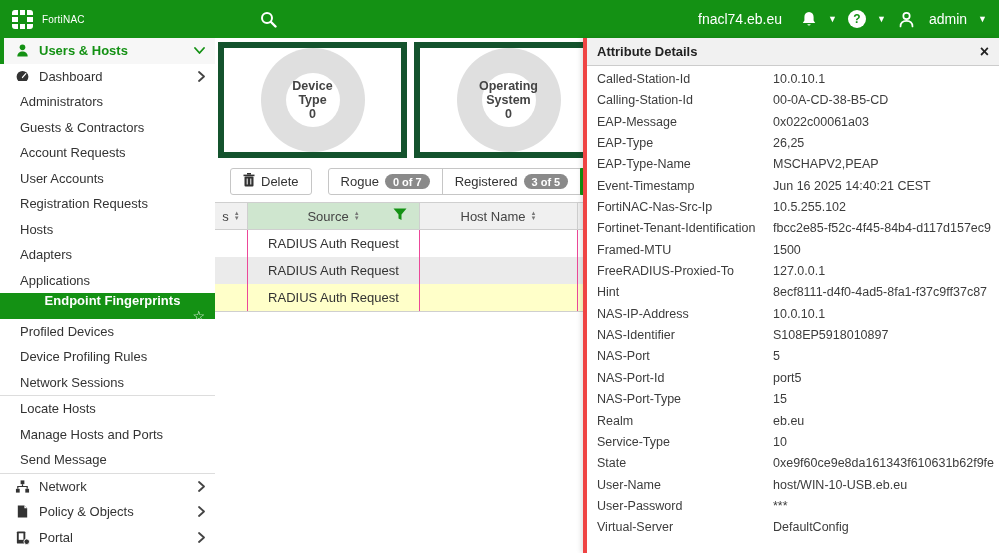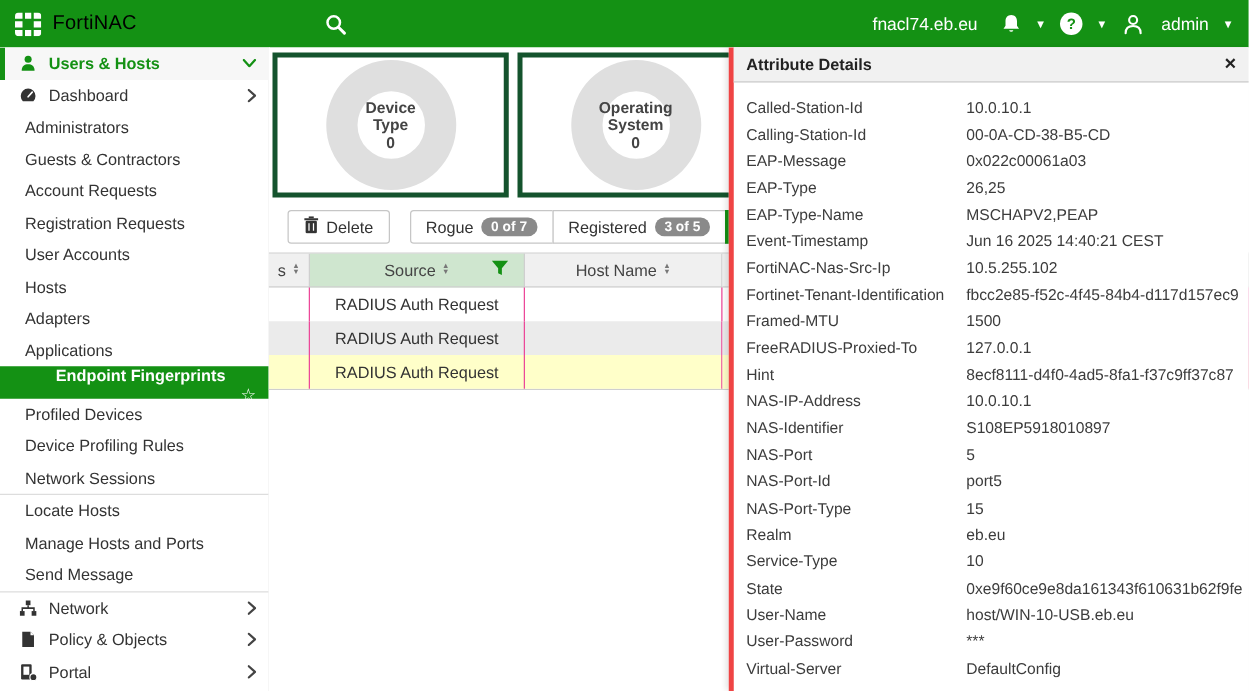--- a/index.html
+++ b/index.html
@@ -15,21 +15,21 @@
     --hdr-bg:#f0f0f0;
     --hdr-green:#cfe6cf;
     --border:#cfcfcf;
   }
   
   .topbar{position:absolute;top:0;left:0;right:0;height:38px;background:var(--green);display:flex;align-items:center;}
   .brand{display:flex;align-items:center;gap:9px;padding-left:12px;}
   .logo-grid{width:21px;height:19px;display:grid;grid-template-columns:repeat(3,1fr);grid-template-rows:repeat(3,1fr);gap:2px;border-radius:3px;overflow:hidden;}
   .logo-grid i{background:#fff;display:block;}
   .logo-grid i.hole{background:transparent;}
-  .app-name{color:#000000;font-size:16px;letter-spacing:.2px;}
+  .app-name{color:#ffffff;font-size:10px;letter-spacing:.2px;}
   .topbar-center{position:absolute;left:222px;top:0;height:38px;display:flex;align-items:center;gap:21px;}
   .burger{width:17px;height:12px;display:flex;flex-direction:column;justify-content:space-between;cursor:pointer;}
   .burger i{height:2.4px;background:#fff;border-radius:1px;display:block;}
   .topbar-right{position:absolute;right:10px;top:0;height:38px;display:flex;align-items:center;gap:9px;color:#fff;}
   .hostname{font-size:14px;margin-right:10px;}
   .caret{font-size:9px;color:#fff;margin:0 2px;}
   .help-circle{width:18px;height:18px;border-radius:50%;background:#fff;color:var(--green);font-weight:bold;font-size:12px;display:flex;align-items:center;justify-content:center;}
   .admin-label{font-size:14px;margin-left:4px;}
   .icon-btn{display:flex;align-items:center;cursor:pointer;}
   
@@ -39,21 +39,21 @@
   .side-item .chev{margin-left:auto;display:flex;align-items:center;color:#444;}
   .side-item.expanded{color:var(--green);font-weight:bold;background:#f7f7f7;border-left:4px solid var(--green);padding-left:10px;}
   .side-item.expanded .sicon,.side-item.expanded .chev{color:var(--green);}
   .side-sub{padding-left:20px;}
   .side-sub.selected{background:var(--green);color:#fff;font-weight:bold;flex-direction:column;}
   .side-sub .star{margin-left:auto;font-size:14px;color:#fff;}
   .side-sep{border-top:1px solid #ddd;margin:0;}
   
   .main{position:absolute;top:38px;left:215px;right:0;bottom:0;background:#fff;overflow:hidden;}
   .cards{position:absolute;top:4px;left:3px;display:flex;gap:7px;}
-  .card{width:189px;height:116px;border:4px solid #14532d;background:#fff;position:relative;box-sizing:border-box;}
+  .card{width:189px;height:116px;border:6px solid #14532d;background:#fff;position:relative;box-sizing:border-box;}
   .donut{position:absolute;left:50%;top:50%;transform:translate(-50%,-50%);width:104px;height:104px;border-radius:50%;background:#dfdfdf;}
   .donut .hole2{position:absolute;left:50%;top:50%;transform:translate(-50%,-50%);width:54px;height:54px;border-radius:50%;background:#fff;}
   .donut-text{position:absolute;inset:0;display:flex;flex-direction:column;align-items:center;justify-content:center;font-size:12.5px;font-weight:bold;color:#444;line-height:14px;text-align:center;}
   
   .toolbar{position:absolute;top:130px;left:15px;display:flex;align-items:center;}
   .btn{height:27px;display:flex;align-items:center;gap:6px;padding:0 12px;border:1px solid #c6c6c6;background:#fff;border-radius:3px;font-size:13px;color:#333;cursor:pointer;box-sizing:border-box;}
   .seg{display:flex;margin-left:16px;}
   .seg .btn{border-radius:0;margin-left:-1px;}
   .seg .btn:first-child{border-radius:3px 0 0 3px;margin-left:0;}
   .seg .btn:last-child{border-radius:0 3px 3px 0;}
@@ -68,21 +68,21 @@
   .sort{display:inline-flex;flex-direction:column;line-height:5px;font-size:6px;color:#777;margin-left:5px;}
   .funnel{position:absolute;right:12px;top:50%;transform:translateY(-50%);}
   .trow.alt .tcell{background:var(--row-alt);}
   .trow.sel .tcell{background:var(--row-sel);}
   
   .panel{position:absolute;top:38px;left:583px;right:0;bottom:0;background:#fff;border-left:4px solid #ef4444;box-shadow:-2px 0 5px rgba(0,0,0,.12);}
   .panel-head{height:28px;background:#f1f1f1;border-bottom:1px solid #ccc;display:flex;align-items:center;padding:0 10px;box-sizing:border-box;}
   .panel-title{font-size:13px;font-weight:bold;color:#222;}
   .panel-close{margin-left:auto;font-size:16px;font-weight:bold;color:#222;cursor:pointer;line-height:1;}
   .alist{padding-top:6px;}
-  .arow{display:flex;align-items:flex-end;height:21.35px;}
+  .arow{display:flex;align-items:flex-start;height:21.35px;}
   .akey{width:176px;flex:none;padding-left:10px;font-size:12.5px;color:#3c3c3c;white-space:nowrap;}
   .aval{flex:1;font-size:12.5px;color:#3c3c3c;white-space:nowrap;overflow:hidden;}
 </style>
 </head>
 <body>
 
 <div class="topbar">
   <div class="brand">
     <span class="logo-grid">
       <i></i>
@@ -164,24 +164,24 @@
   <div class="side-item side-sub">
       <span>Administrators</span>
     </div>
   <div class="side-item side-sub">
       <span>Guests &amp; Contractors</span>
     </div>
   <div class="side-item side-sub">
       <span>Account Requests</span>
     </div>
   <div class="side-item side-sub">
+      <span>User Accounts</span>
+    </div>
+  <div class="side-item side-sub">
       <span>Registration Requests</span>
-    </div>
-  <div class="side-item side-sub">
-      <span>User Accounts</span>
     </div>
   <div class="side-item side-sub">
       <span>Hosts</span>
     </div>
   <div class="side-item side-sub">
       <span>Adapters</span>
     </div>
   <div class="side-item side-sub">
       <span>Applications</span>
     </div>

